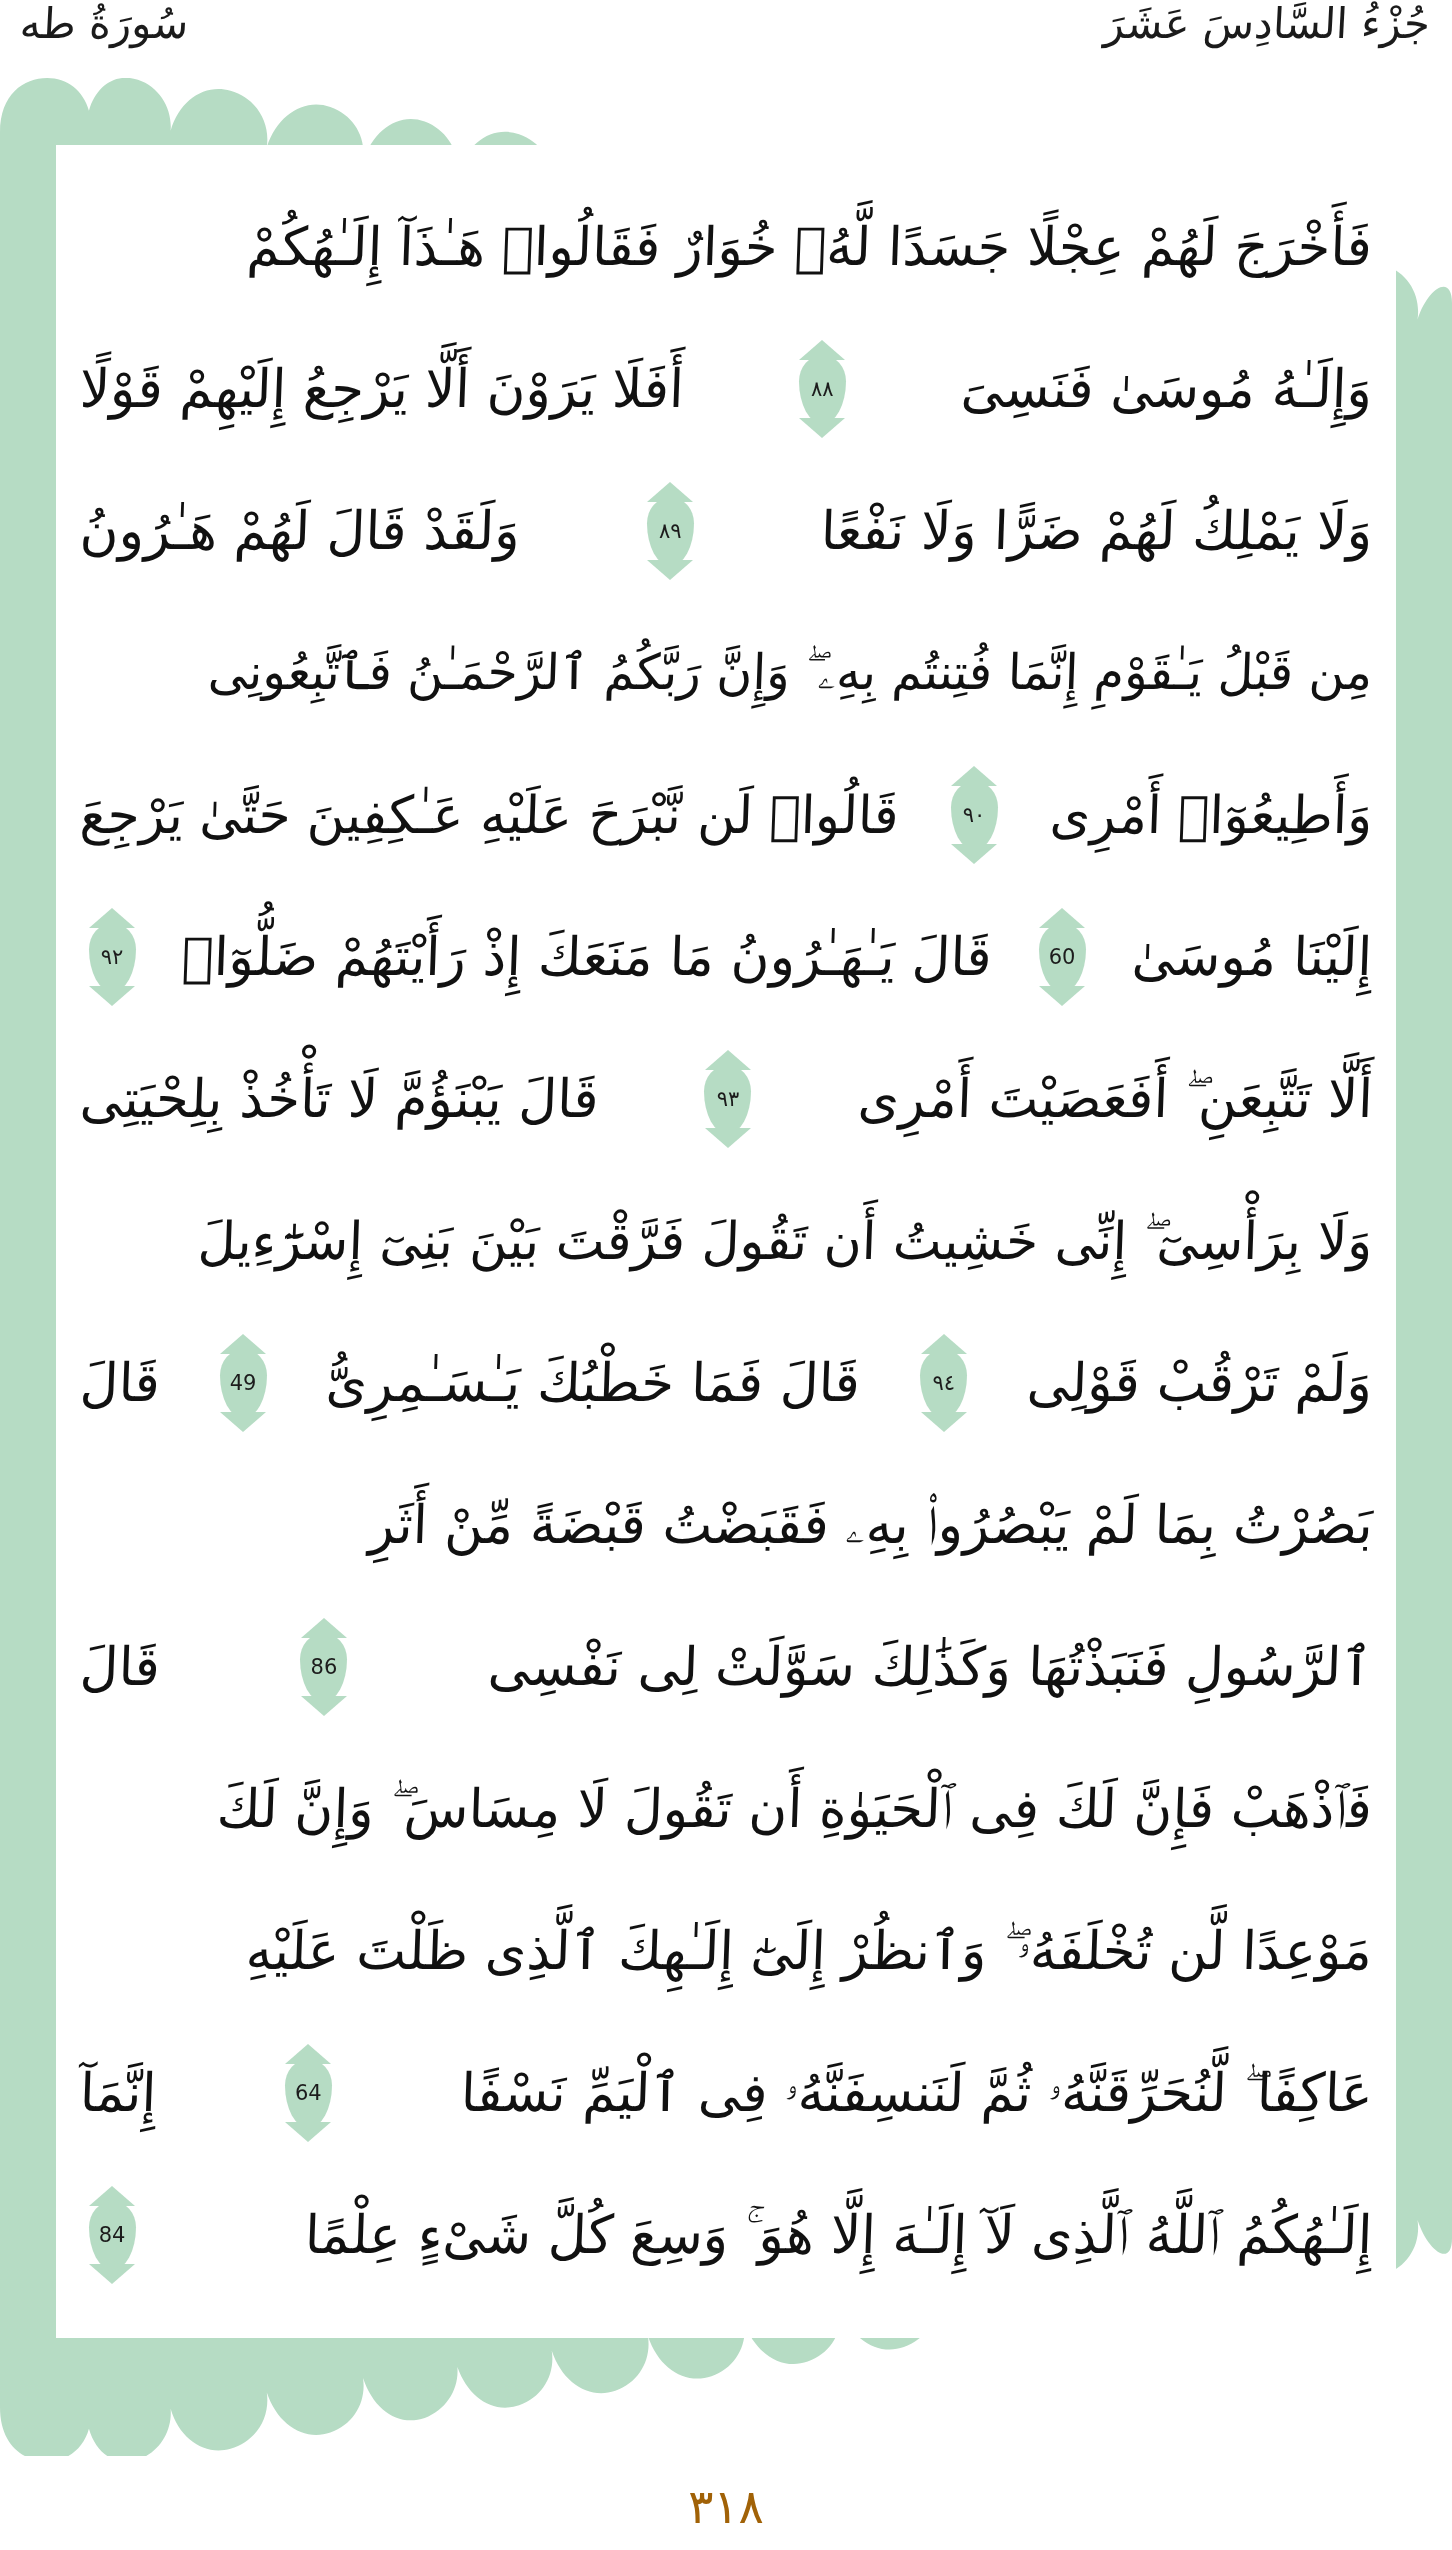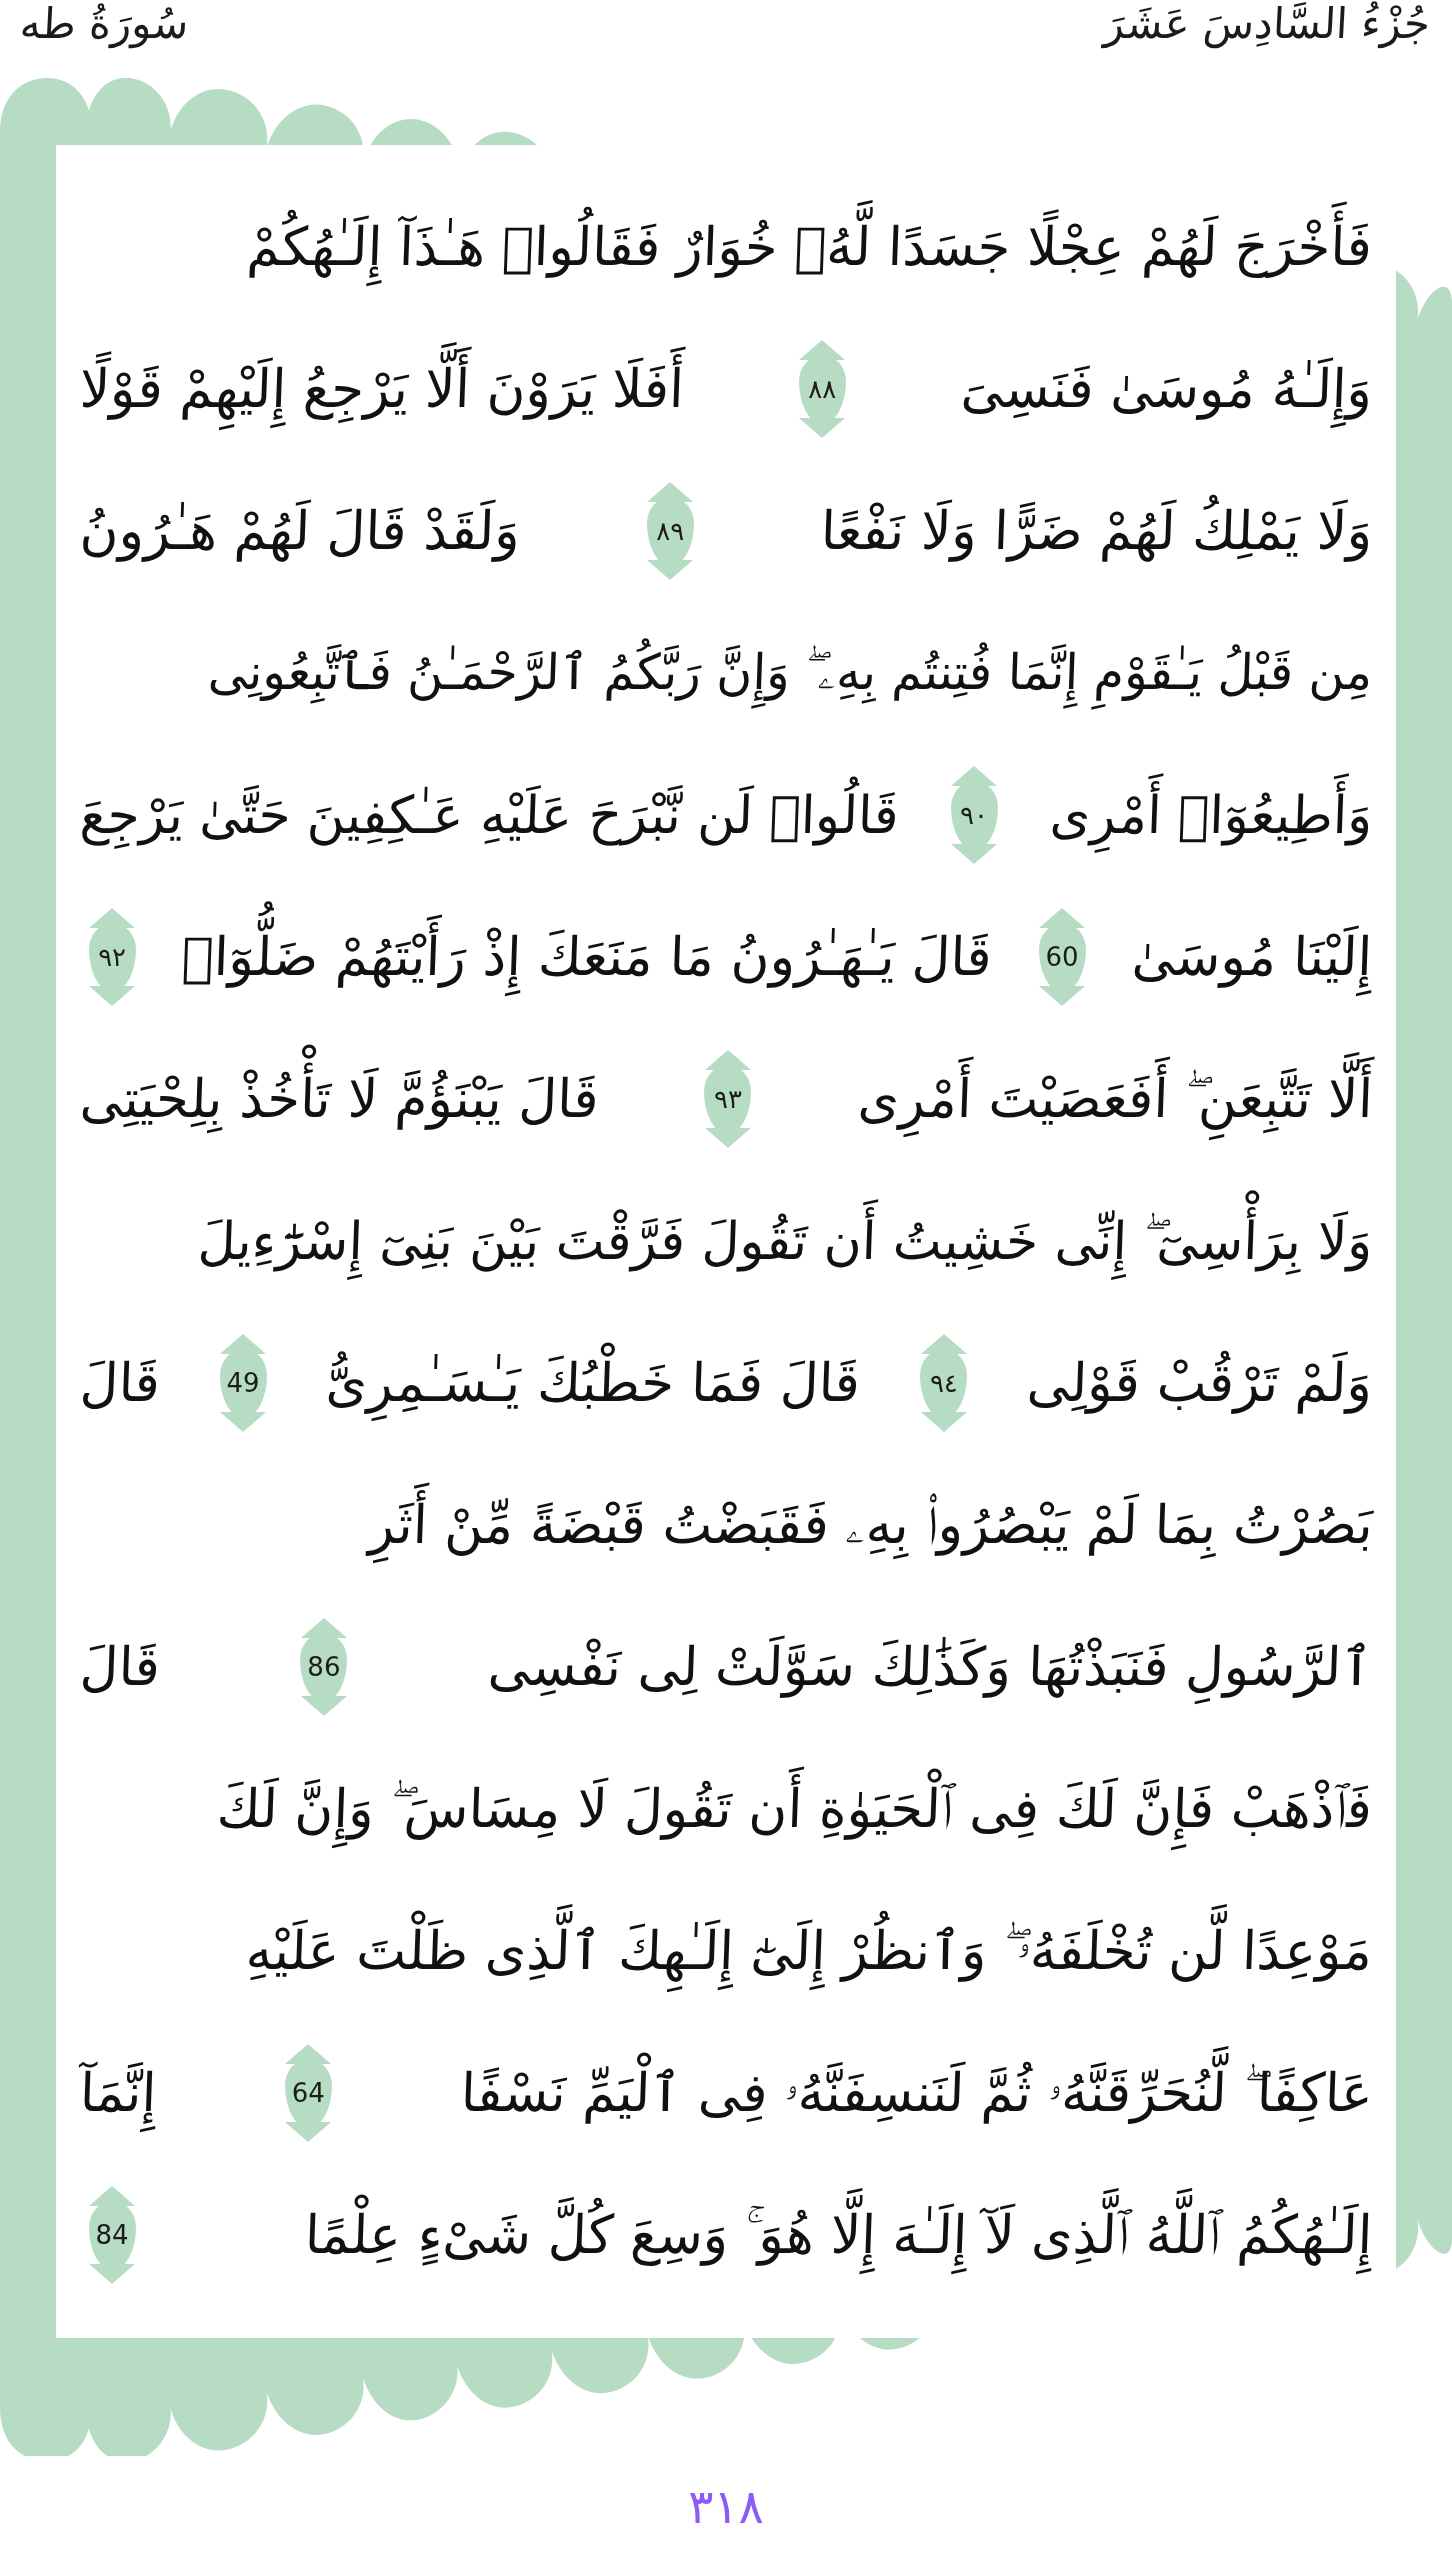--- a/index.html
+++ b/index.html
@@ -131,36 +131,36 @@
     top: -14.5px;
     border-bottom: 20px solid #b6dcc4;
   }
   .ayah-marker::after {
     bottom: -14.5px;
     border-top: 20px solid #b6dcc4;
   }
   .ayah-marker span {
     position: relative;
     z-index: 2;
-    font-size: 26px;
+    font-size: 21px;
     color: #1c1c1c;
     line-height: 1;
     font-family: "DejaVu Sans", "Liberation Sans", sans-serif;
   }
 
   
   .page-number {
     position: absolute;
     left: 0;
     right: 0;
     bottom: 16.3px;
     text-align: center;
     font-family: "DejaVu Sans", "Liberation Sans", sans-serif;
     font-size: 47px;
-    color: #8b5cf6;
+    color: #a16207;
     z-index: 6;
     direction: rtl;
   }
 </style>
 </head>
 <body>
 
 <div id="quran-page">
 
   <div class="running-header">

